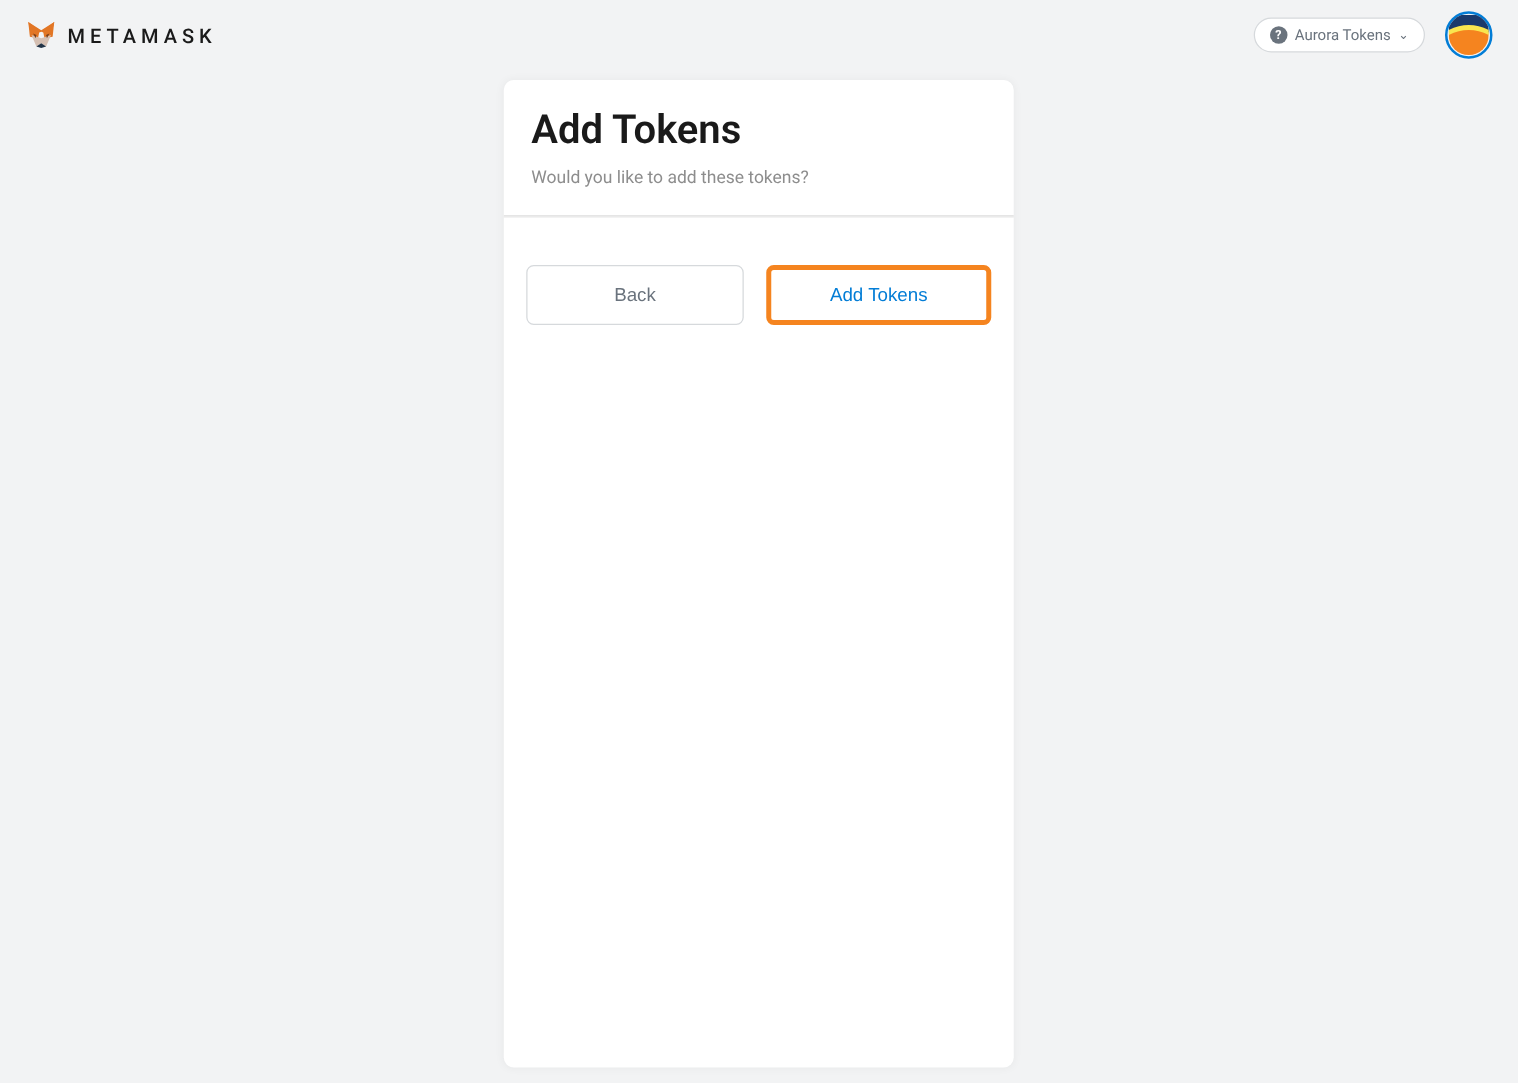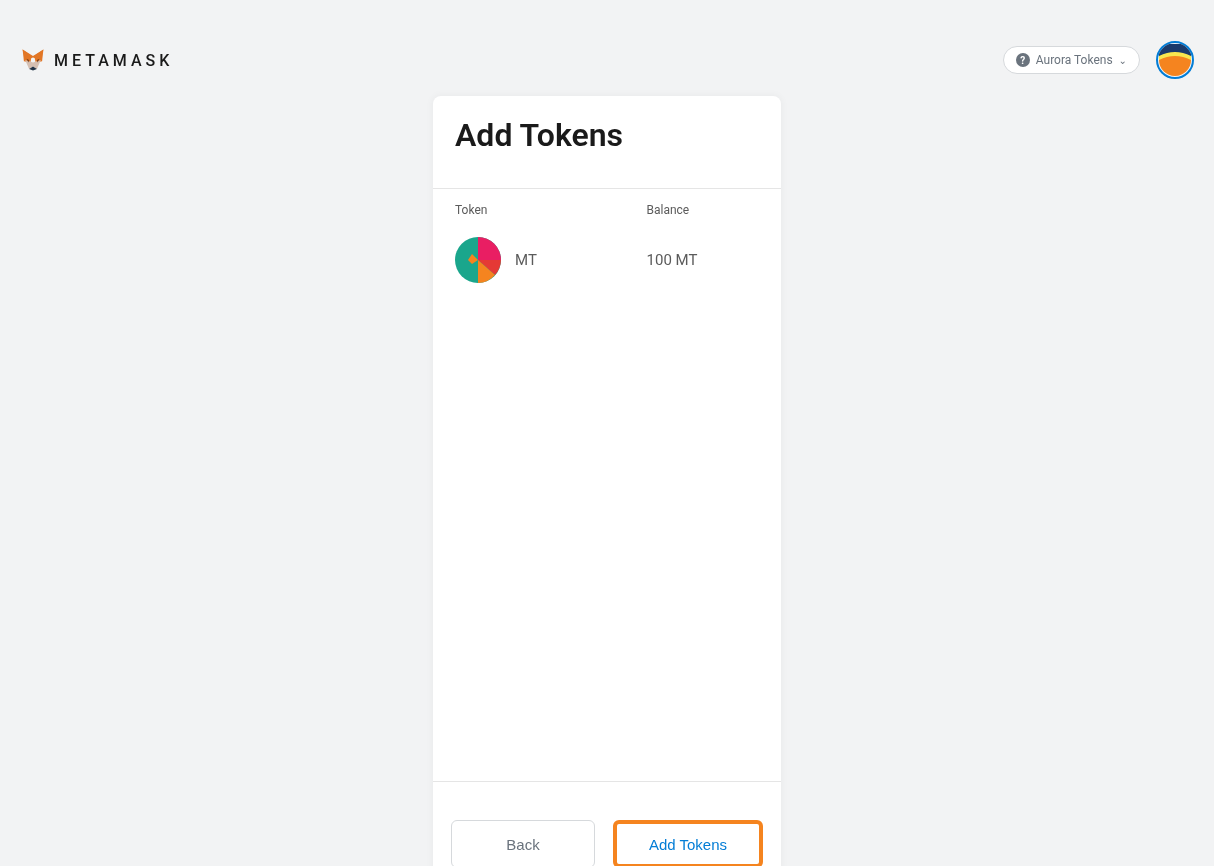--- a/index.html
+++ b/index.html
@@ -13,21 +13,20 @@
       width: 1214px;
       height: 866px;
       overflow: hidden;
     }
     .header {
       display: flex;
       align-items: center;
       justify-content: space-between;
       padding: 12px 20px;
       height: 56px;
-      margin-top: 32px;
     }
     .logo-section {
       display: flex;
       align-items: center;
       gap: 8px;
     }
     .fox-icon {
       width: 26px;
       height: 26px;
     }
@@ -85,21 +84,21 @@
       width: 32px;
       height: 32px;
     }
     .main-area {
       display: flex;
       justify-content: center;
       background: #f2f3f4;
       height: calc(866px - 56px);
     }
     .card {
-      width: 348px;
+      width: 408px;
       background: #fff;
       border-radius: 8px;
       box-shadow: 0 0 8px rgba(0,0,0,0.05);
       margin-top: 8px;
       display: flex;
       flex-direction: column;
       height: 790px;
     }
     .card-header {
       padding: 20px 22px 22px 22px;
@@ -212,38 +211,20 @@
         <path d="M 0 12 Q 16 4 32 12 L 32 16 Q 16 8 0 16 Z" fill="#f9e64f"></path>
       </svg>
     </div>
   </div>
 </div>
 
 <div class="main-area">
   <div class="card">
     <div class="card-header">
       <h1 class="card-title">Add Tokens</h1>
-    </div>
-    <div class="token-list">
-      <div class="list-header">
-        <span class="col-token">Token</span>
-        <span class="col-balance">Balance</span>
-      </div>
-      <div class="token-row">
-        <div class="token-info">
-          <svg class="token-icon" viewBox="0 0 46 46">
-            <circle cx="23" cy="23" r="23" fill="#1aa68c"></circle>
-            <path d="M 23 0 A 23 23 0 0 1 46 23 L 23 23 Z" fill="#e91e63"></path>
-            <path d="M 23 23 L 46 23 A 23 23 0 0 1 40 38 Z" fill="#e53935"></path>
-            <path d="M 23 23 L 40 38 A 23 23 0 0 1 23 46 Z" fill="#f5841f"></path>
-            <polygon points="17,17 23,23 17,27 13,23" fill="#f5841f"></polygon>
-          </svg>
-          <span class="token-symbol">MT</span>
-        </div>
-        <span class="token-balance">100 MT</span>
-      </div>
+      <p class="card-subtitle">Would you like to add these tokens?</p>
     </div>
     <div class="card-footer">
       <button class="btn btn-back">Back</button>
       <button class="btn btn-add">Add Tokens</button>
     </div>
   </div>
 </div>
 
 </body></html>

